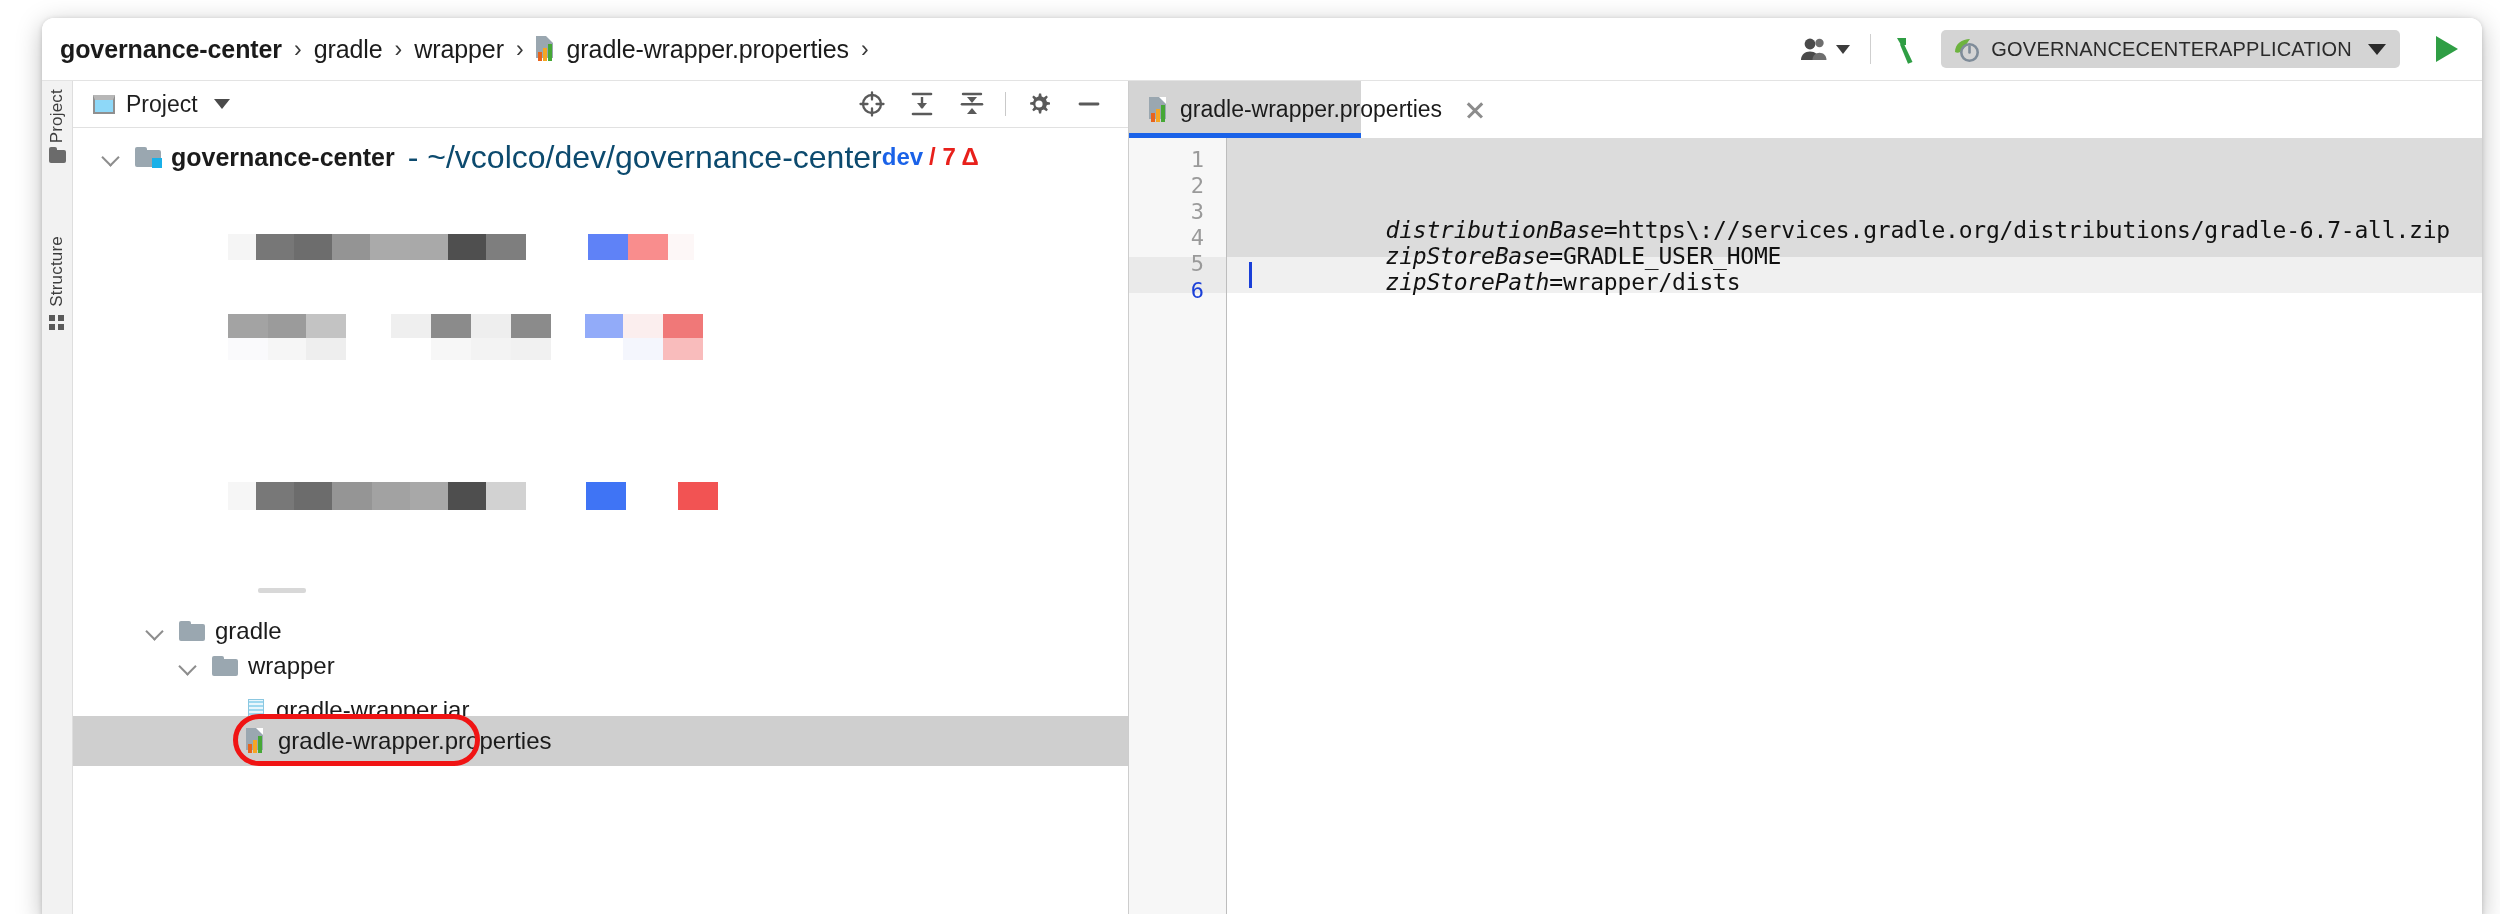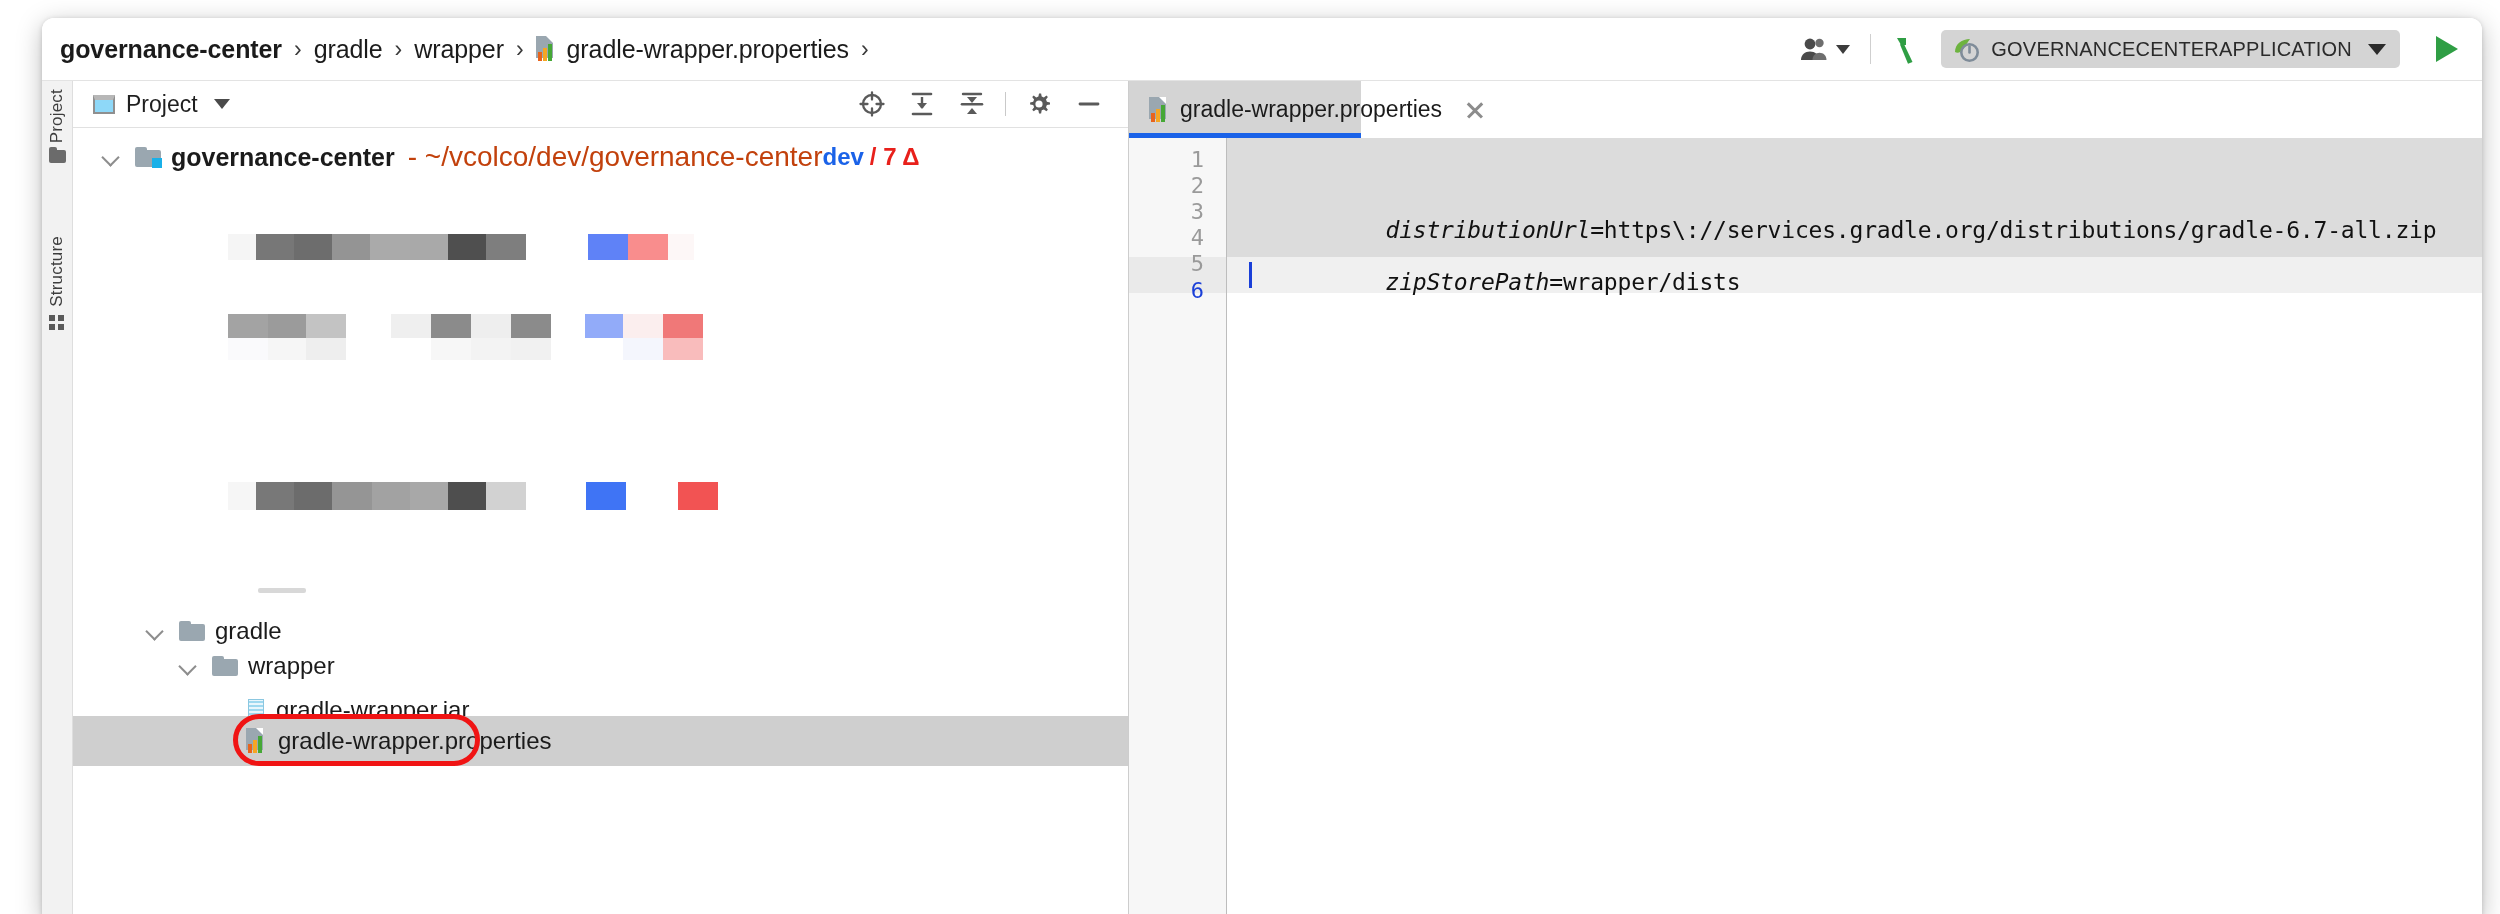--- a/index.html
+++ b/index.html
@@ -290,22 +290,22 @@
     width:10px; height:10px;
     background:#19b0e8;
   }
   .troot-name {
     font-size: 25px;
     font-weight: bold;
     color: #1b1b1b;
     white-space: nowrap;
   }
   .troot-path {
-    font-size: 28px;
-    color: #c2410c;
+    font-size: 32px;
+    color: #0c4a6e;
     white-space: nowrap;
     margin-left: 13px;
   }
   .branch {
     font-size: 24px;
     font-weight: bold;
     color: #1a62e8;
     white-space: nowrap;
   }
   .changes {
@@ -732,21 +732,24 @@
           <span class="lnum" style="top:89px;">4</span>
           <span class="lnum" style="top:115px;">5</span>
           <span class="lnum current" style="top:142px;">6</span>
         </div>
 
         <div id="sel-block" style="left:98px; top:0; right:0; height:119px;"></div>
 
         <div id="curline-hl" style="left:98px; top:119px; right:0; height:36px;"></div>
 
         <div class="cline" style="top:58px;">
-          <span class="ckey">distributionUrl</span><span>=https\://services.gradle.org/distributions/gradle-6.7-all.zip</span>
+          <span class="ckey">distributionBase</span><span>=https\://services.gradle.org/distributions/gradle-6.7-all.zip</span>
+        </div>
+        <div class="cline" style="top:84px;">
+          <span class="ckey">zipStoreBase</span><span>=GRADLE_USER_HOME</span>
         </div>
         <div class="cline" style="top:110px;">
           <span class="ckey">zipStorePath</span><span>=wrapper/dists</span>
         </div>
 
         <div id="caret" style="left:120px; top:124px; height:26px;"></div>
 
       </div>
     </div>
 

